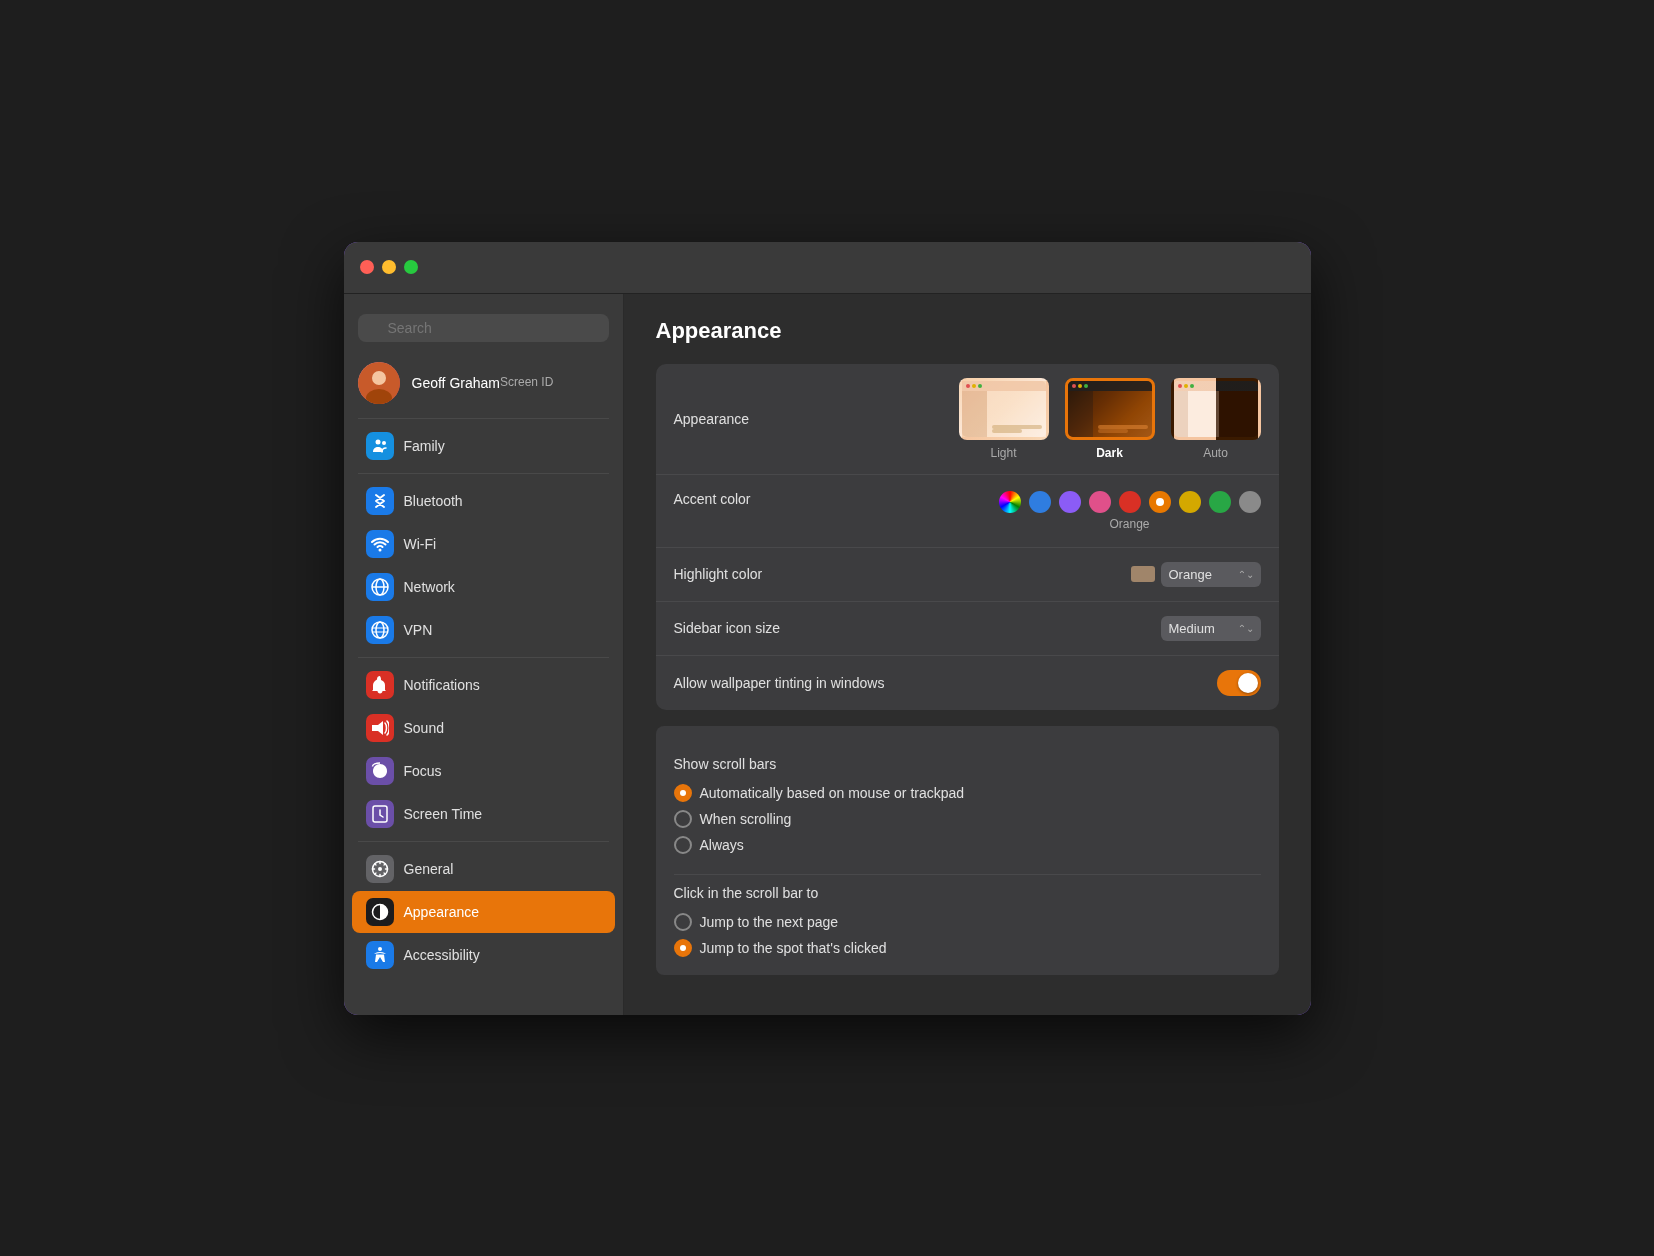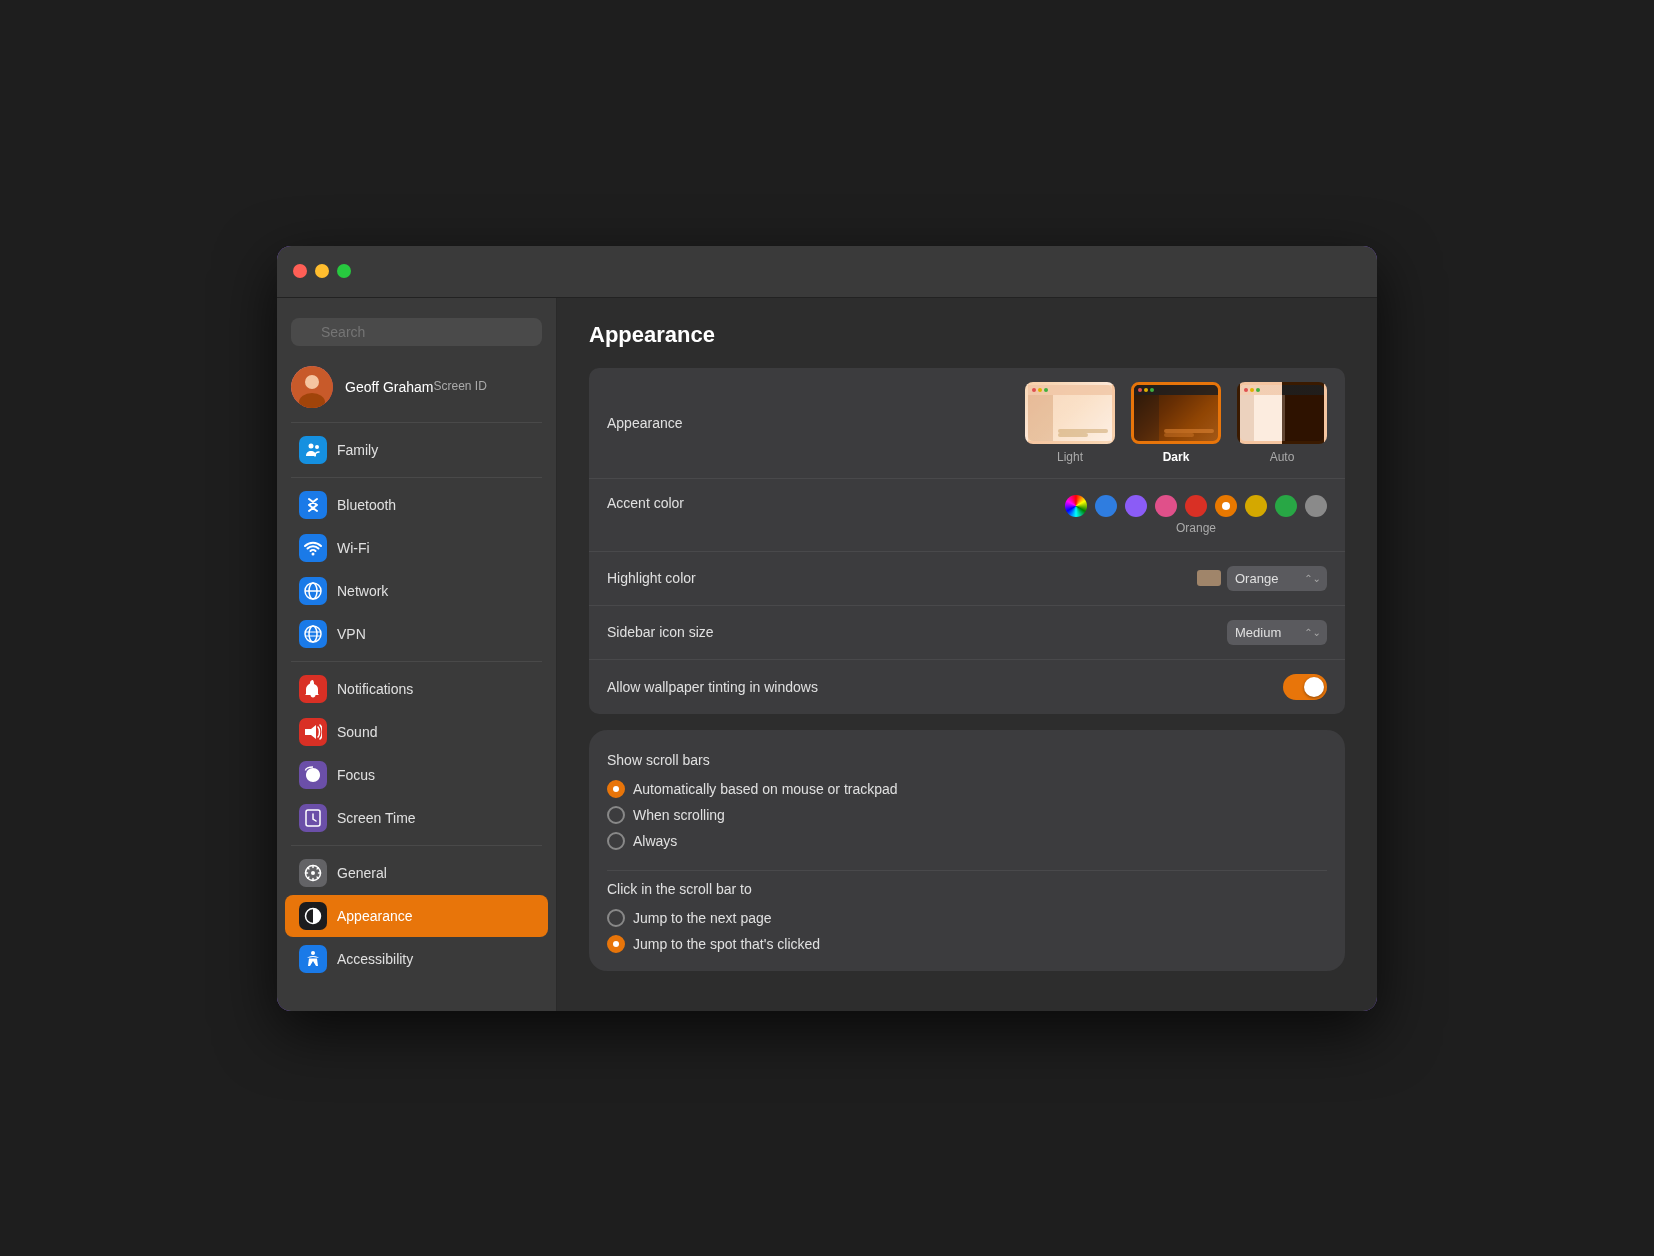--- a/index.html
+++ b/index.html
@@ -5,21 +5,21 @@
     * { box-sizing: border-box; margin: 0; padding: 0; }
     body {
       background: #1e1e1e;
       display: flex;
       align-items: center;
       justify-content: center;
       min-height: 100vh;
       font-family: -apple-system, BlinkMacSystemFont, 'SF Pro Text', 'Helvetica Neue', sans-serif;
     }
     .window {
-      width: 1100px;
+      width: 967px;
       background: #8b5cf6;
       border-radius: 14px;
       overflow: hidden;
       box-shadow: 0 20px 60px rgba(0,0,0,0.7);
       display: flex;
       flex-direction: column;
     }
     .titlebar {
       background: #3a3a3a;
       height: 52px;
@@ -337,22 +337,22 @@
       top: 3px;
       right: 3px;
       width: 20px;
       height: 20px;
       border-radius: 50%;
       background: #fff;
       box-shadow: 0 1px 3px rgba(0,0,0,0.4);
     }
     .scroll-section {
       background: #3c3c3e;
-      border-radius: 18px;
-      padding: 22px 18px 8px;
+      border-radius: 8px;
+      padding: 30px 18px 8px;
       margin-bottom: 16px;
     }
     .scroll-section-title {
       color: #e0e0e0;
       font-size: 14px;
       margin-bottom: 12px;
     }
     .radio-group {
       display: flex;
       flex-direction: column;

